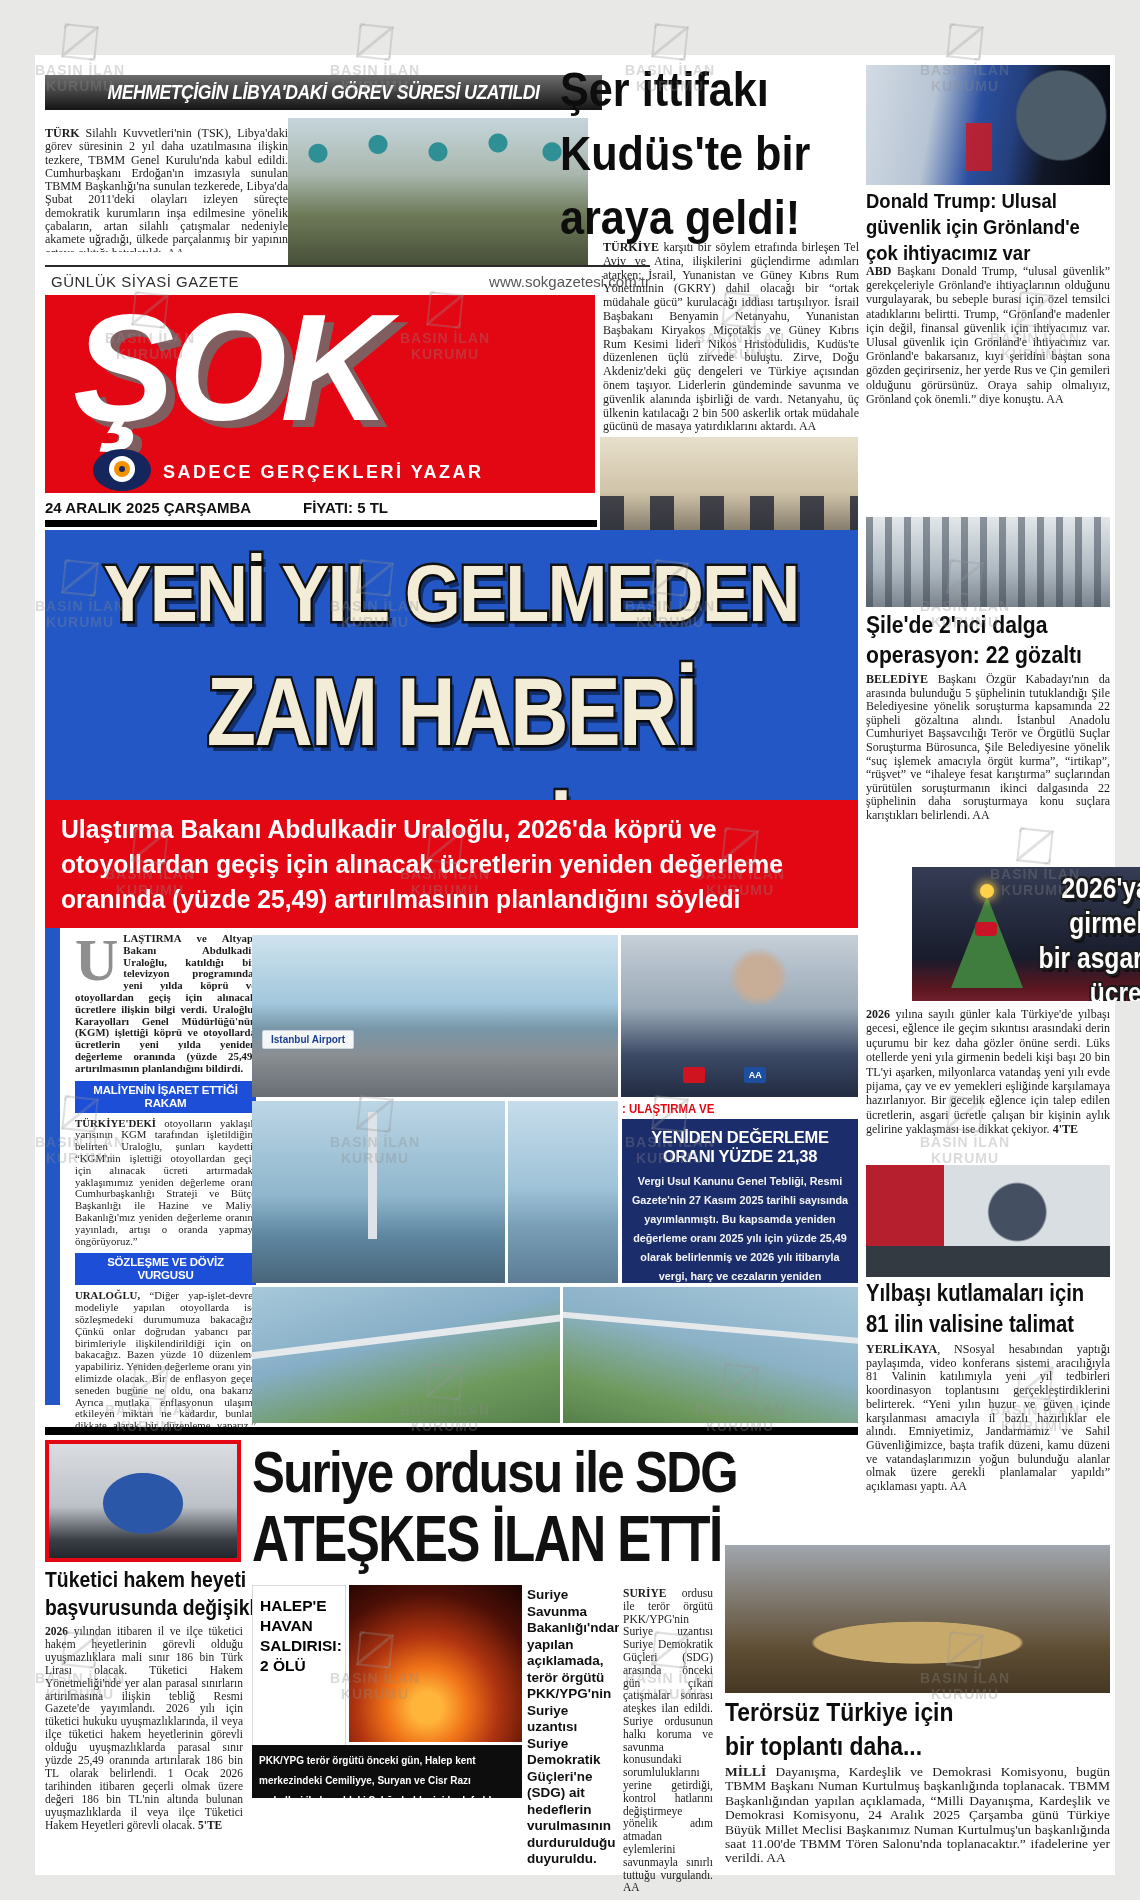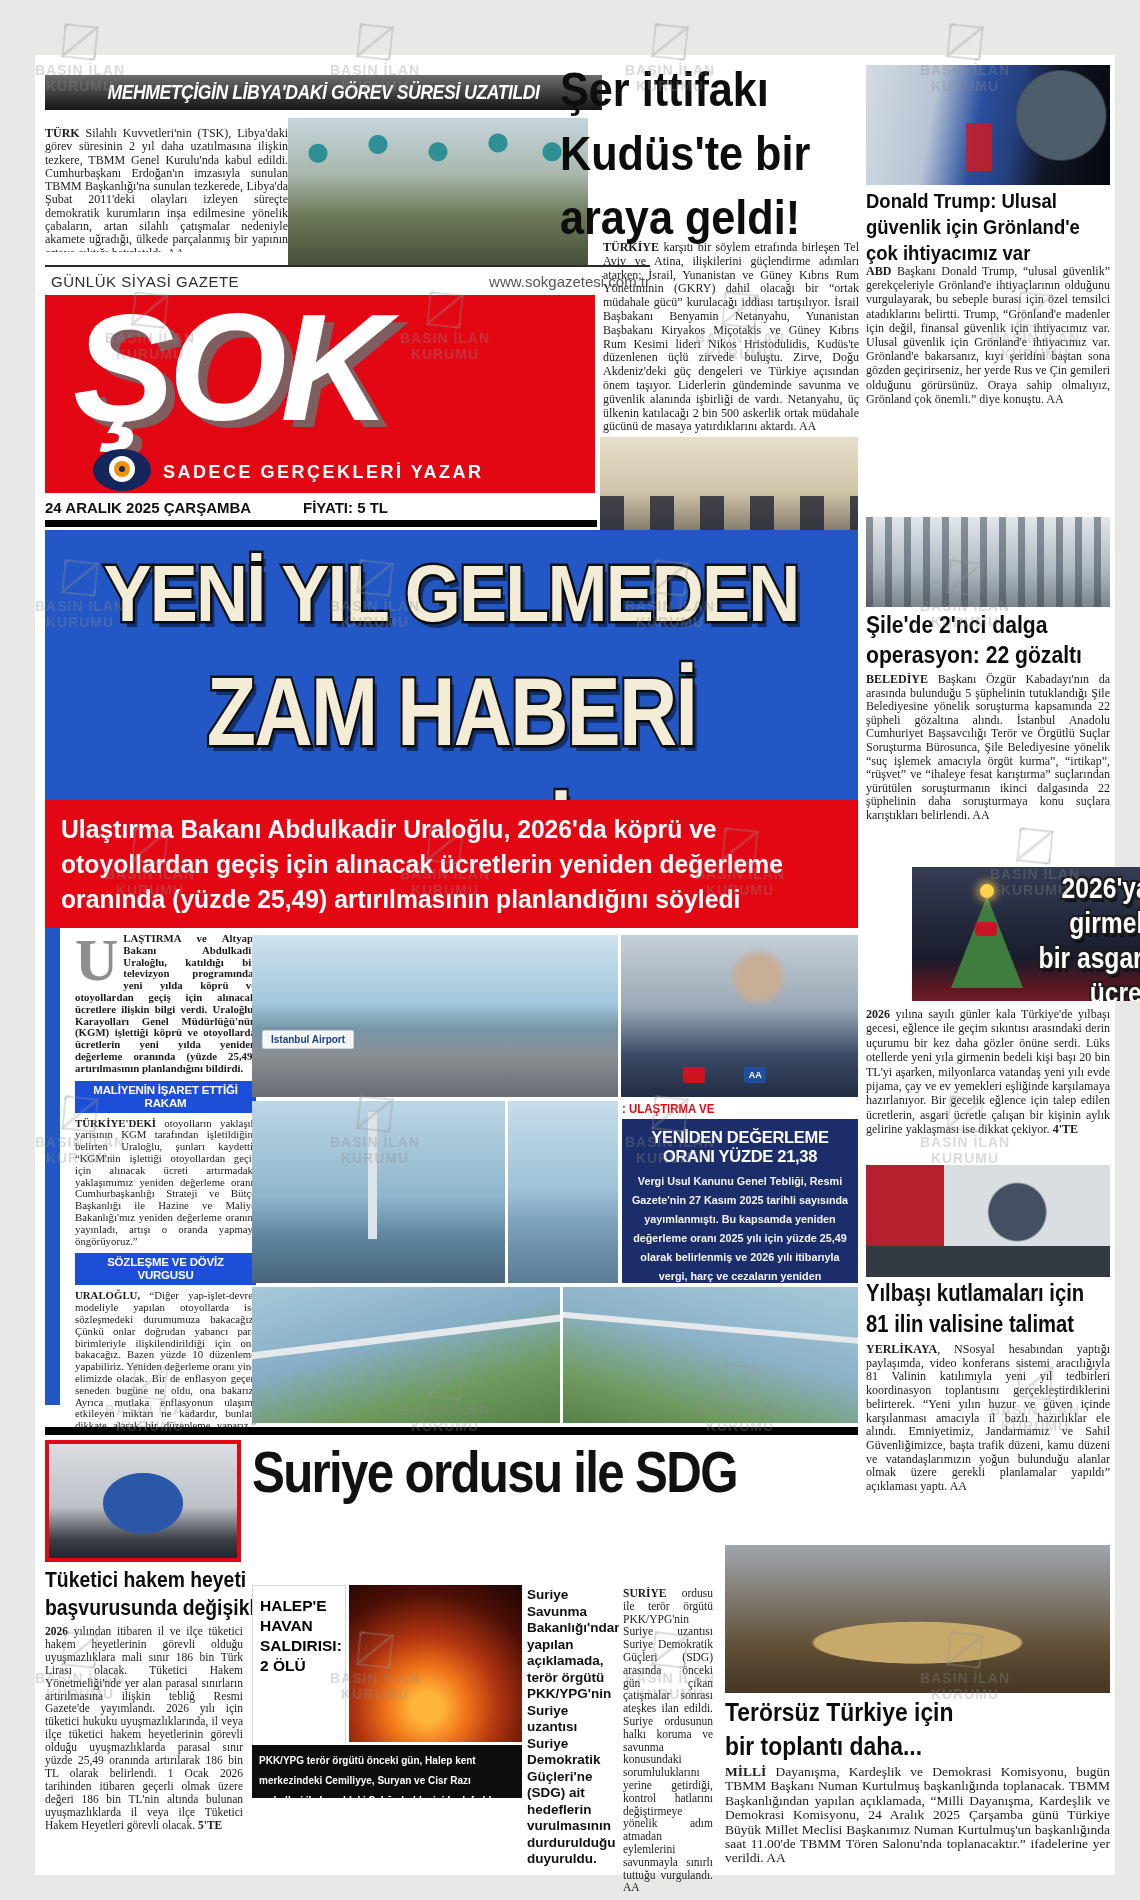--- a/index.html
+++ b/index.html
@@ -320,20 +320,23 @@
       <span class="cond">başvurusunda değişiklik</span>
     </div>
     <div class="abs tuk-body jtext">
       <span class="lead">2026</span><span> yılından itibaren il ve ilçe tüketici hakem heyetlerinin görevli olduğu uyuşmazlıklara mali sınır 186 bin Türk Lirası olacak. Tüketici Hakem Yönetmeliği'nde yer alan parasal sınırların artırılmasına ilişkin tebliğ Resmi Gazete'de yayımlandı. 2026 yılı için tüketici hukuku uyuşmazlıklarında, il veya ilçe tüketici hakem heyetlerinin görevli olduğu uyuşmazlıklarda parasal sınır yüzde 25,49 oranında artırılarak 186 bin TL olarak belirlendi. 1 Ocak 2026 tarihinden itibaren geçerli olmak üzere değeri 186 bin TL'nin altında bulunan uyuşmazlıklarda il veya ilçe Tüketici Hakem Heyetleri görevli olacak.</span>
       <span class="lead">5'TE</span>
     </div>
 
     <div class="abs syr-h1">
       <span class="cond">Suriye ordusu ile SDG</span>
     </div>
+    <div class="abs syr-h2">
+      <span class="cond">ATEŞKES İLAN ETTİ</span>
+    </div>
     <div class="abs halep">
       <span>HALEP'E</span><br>
       <span>HAVAN</span><br>
       <span>SALDIRISI:</span><br>
       <span>2 ÖLÜ</span>
     </div>
     <div class="abs ph ph-fire fire"></div>
     <div class="abs syr-cap">PKK/YPG terör örgütü önceki gün, Halep kent merkezindeki Cemiliyye, Suryan ve Cisr Razı mahalleri ile kırsaldaki Sabğa beldesini hedef aldı. Saldırılar sonucunda bazı evlerde yangın çıktı. 2 sivil hayatını kaybetti, 13 sivil yaralandı. AA</div>
     <div class="abs syr-colA">Suriye Savunma Bakanlığı'ndan yapılan açıklamada, terör örgütü PKK/YPG'nin Suriye uzantısı Suriye Demokratik Güçleri'ne (SDG) ait hedeflerin vurulmasının durdurulduğu duyuruldu.</div>
     <div class="abs syr-colB jtext">

